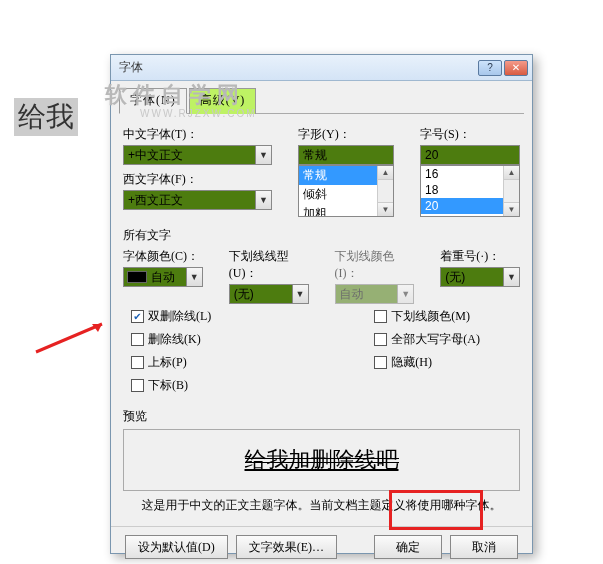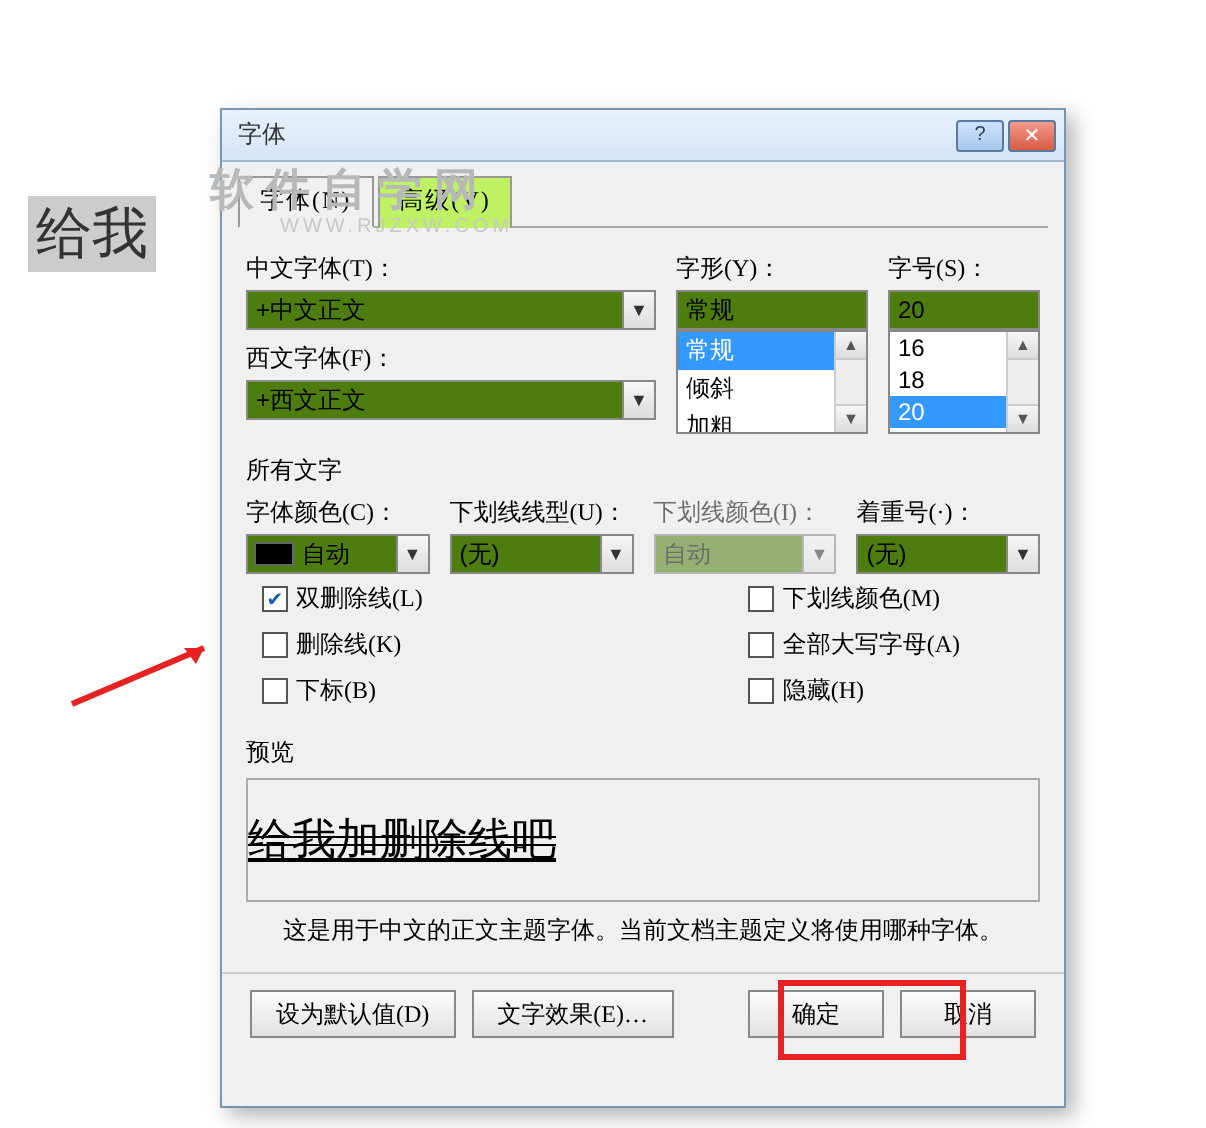--- a/index.html
+++ b/index.html
@@ -96,21 +96,21 @@
     top: 1px;
     letter-spacing: 1px;
   }
   .tab.active {
     background: #f0f0f0;
     border-bottom: 1px solid #f0f0f0;
   }
   .body {
     padding: 8px 12px 6px 12px;
   }
-  .row { display: flex; gap: 10px; margin-top: 4px; }
+  .row { display: flex; gap: 26px; margin-top: 4px; }
   .col { display: flex; flex-direction: column; }
   .lbl { font-size: 12px; font-family: SimSun, serif; margin-bottom: 2px; }
   .combo, .txt {
     display: flex; align-items: center;
     border: 1px solid #888;
     background: #4d7c0f;
     height: 20px;
   }
   .combo .v { flex: 1; padding: 0 4px; white-space: nowrap; overflow: hidden; }
   .combo .arr {
@@ -161,21 +161,21 @@
     position: absolute;
     left: 32px; top: 316px;
     width: 80px; height: 40px;
     z-index: 10;
   }
   .arrow svg { width: 100%; height: 100%; }
   .preview-box {
     border: 1px solid #aaa;
     height: 62px;
     margin-top: 4px;
-    display: flex; align-items: center; justify-content: flex-start;
+    display: flex; align-items: center; justify-content: center;
     background: #f0f0f0;
   }
   .preview-text {
     font-family: SimSun, serif;
     font-size: 22px;
     text-decoration: underline;
     position: relative;
   }
   .preview-text::after {
     content: "";
@@ -260,21 +260,21 @@
         <div class="listbox">
           <div class="item sel">常规</div>
           <div class="item">倾斜</div>
           <div class="item">加粗</div>
           <div class="scroll">
               <div class="sbtn">▲</div>
               <div class="sbtn down">▼</div>
             </div>
         </div>
       </div>
-      <div class="col" style="width:76px">
+      <div class="col" style="width:100px">
         <span class="lbl">字号(S)：</span>
         <div class="txt">
             <span class="v" style="padding:0 4px">20</span>
           </div>
         <div class="listbox">
           <div class="item">16</div>
           <div class="item">18</div>
           <div class="item sel">20</div>
           <div class="scroll">
               <div class="sbtn">▲</div>
@@ -322,20 +322,24 @@
         <label class="chk checked">
             <span class="box"></span>
             <span>双删除线(L)</span>
           </label>
         <label class="chk">
             <span class="box"></span>
             <span>删除线(K)</span>
           </label>
         <label class="chk">
             <span class="box"></span>
+            <span>上标(P)</span>
+          </label>
+        <label class="chk">
+            <span class="box"></span>
             <span>下标(B)</span>
           </label>
       </div>
       <div class="effects-col" style="margin-right:40px">
         <label class="chk">
             <span class="box"></span>
             <span>下划线颜色(M)</span>
           </label>
         <label class="chk">
             <span class="box"></span>

